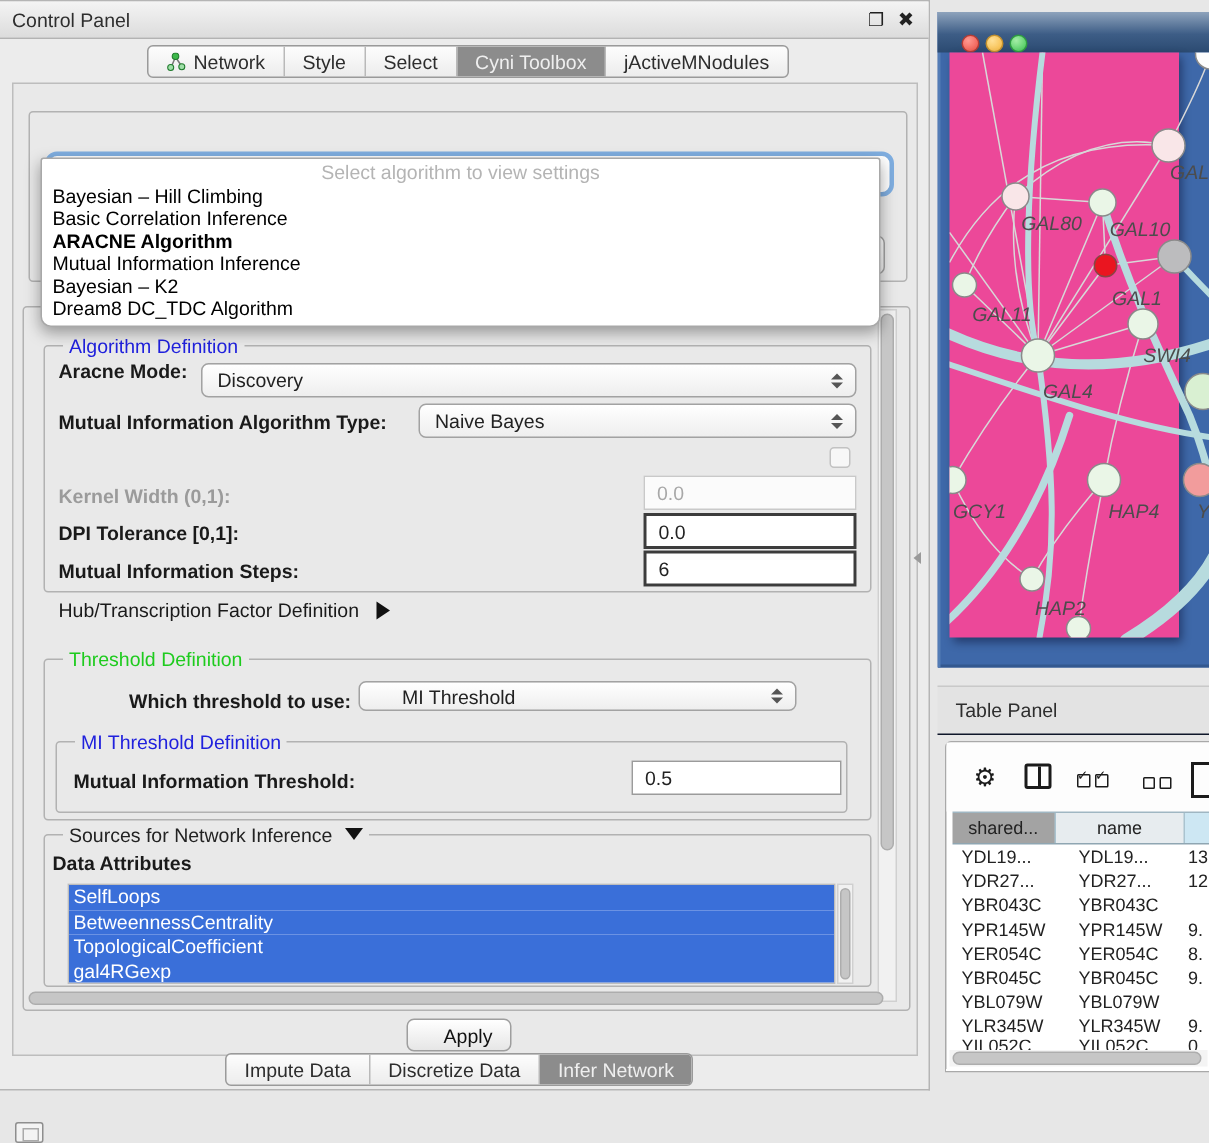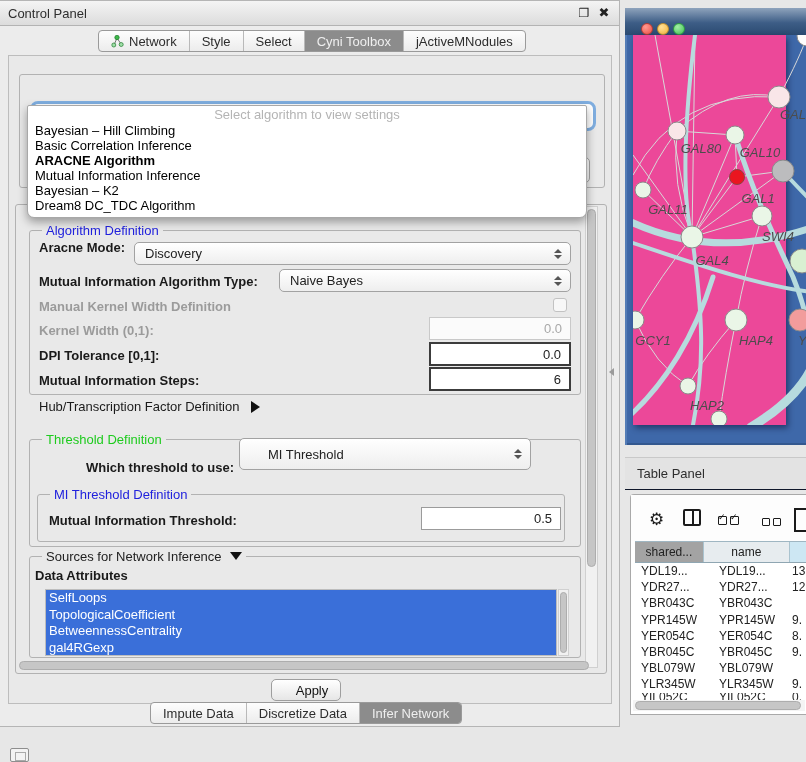--- a/index.html
+++ b/index.html
@@ -37,21 +37,21 @@
   .b{font-weight:bold;} .dis{color:#9b9b9b;}
 
   .combo{position:absolute;background:linear-gradient(#ffffff,#eeeeee);border:1px solid #a2a2a2;
       border-radius:5px;display:flex;align-items:center;padding:0 22px 0 10px;box-sizing:border-box;}
   .spin{position:absolute;right:8px;top:50%;transform:translateY(-50%);display:flex;
       flex-direction:column;gap:2px;}
   .spin i{display:block;width:0;height:0;border-left:4px solid transparent;border-right:4px solid transparent;}
   .spin .up{border-bottom:4px solid #555;} .spin .dn{border-top:4px solid #555;}
 
   .field{position:absolute;background:#fff;border:1px solid #9b9b9b;display:flex;align-items:center;
-      justify-content:flex-end;padding:0 8px;box-sizing:border-box;}
+      padding:0 8px;box-sizing:border-box;}
   .field.strong{border:2px solid #3c3c3c;}
   .field.disabled{background:#fbfbfb;border-color:#c9c9c9;color:#a8a8a8;}
 
   .checkbox{position:absolute;width:14px;height:14px;border:1px solid #c2c2c2;border-radius:3px;
       background:#f7f7f7;box-sizing:border-box;}
 
   
   .popup{position:absolute;left:18px;top:49px;width:560px;height:113px;background:#fff;
       border:1px solid #a8a8a8;border-radius:2px 2px 7px 7px;box-shadow:0 4px 10px rgba(0,0,0,.35);
       z-index:30;box-sizing:border-box;}
@@ -192,21 +192,20 @@
 
       <div class="lbl b" style="left:30px;top:218px;">Mutual Information Algorithm Type:</div>
       <div class="combo" style="left:270px;top:213px;width:292px;height:23px;">
         <span>Naive Bayes</span>
         <span class="spin">
             <i class="up"></i>
             <i class="dn"></i>
           </span>
       </div>
 
-      <div class="lbl b dis" style="left:30px;top:243px;">Manual Kernel Width Definition</div>
       <div class="checkbox" style="left:544px;top:242px;"></div>
 
       <div class="lbl b dis" style="left:30px;top:267px;">Kernel Width (0,1):</div>
       <div class="field disabled" style="left:420px;top:261px;width:142px;height:23px;">
         <span>0.0</span>
       </div>
 
       <div class="lbl b" style="left:30px;top:292px;">DPI Tolerance [0,1]:</div>
       <div class="field strong" style="left:420px;top:286px;width:142px;height:24px;">
         <span>0.0</span>
@@ -219,21 +218,21 @@
 
       <div class="lbl" style="left:30px;top:343px;">
         <span>Hub/Transcription Factor Definition</span>
         <span style="display:inline-block;margin-left:8px;width:0;height:0;border-top:6px solid transparent;border-bottom:6px solid transparent;border-left:9px solid #111;vertical-align:-2px;"></span>
       </div>
 
       <div class="groupbox" style="left:20px;top:383px;width:552px;height:108px;">
         <span class="gtitle green">Threshold Definition</span>
       </div>
       <div class="lbl b" style="left:77px;top:404px;">Which threshold to use:</div>
-      <div class="combo" style="left:230px;top:382px;width:292px;height:32px;padding-left:28px;">
+      <div class="combo" style="left:230px;top:398px;width:292px;height:20px;padding-left:28px;">
         <span>MI Threshold</span>
         <span class="spin">
             <i class="up"></i>
             <i class="dn"></i>
           </span>
       </div>
       <div class="groupbox" style="left:28px;top:438px;width:528px;height:48px;">
         <span class="gtitle blue">MI Threshold Definition</span>
       </div>
       <div class="lbl b" style="left:40px;top:457px;">Mutual Information Threshold:</div>
@@ -243,22 +242,22 @@
 
       <div class="groupbox" style="left:20px;top:500px;width:552px;height:102px;">
         <span class="gtitle">
           <span>Sources for Network Inference</span>
           <span style="display:inline-block;margin-left:5px;width:0;height:0;border-left:6px solid transparent;border-right:6px solid transparent;border-top:8px solid #111;vertical-align:1px;"></span>
         </span>
       </div>
       <div class="lbl b" style="left:26px;top:512px;">Data Attributes</div>
       <div class="attr-list" style="left:36px;top:533px;width:512px;height:67px;">
         <div class="attr-item">SelfLoops</div>
+        <div class="attr-item">BetweennessCentrality</div>
         <div class="attr-item">TopologicalCoefficient</div>
-        <div class="attr-item">BetweennessCentrality</div>
         <div class="attr-item">gal4RGexp</div>
       </div>
       <div class="sb-track" style="left:549px;top:533px;width:11px;height:67px;">
         <div class="sb-thumb" style="left:1px;top:2px;width:7px;height:61px;"></div>
       </div>
 
       <div class="sb-track" style="left:576px;top:150px;width:13px;height:462px;">
         <div class="sb-thumb" style="left:1px;top:2px;width:9px;height:358px;"></div>
       </div>
       <div class="sb-track" style="left:8px;top:604px;width:582px;height:11px;border:none;background:transparent;">

